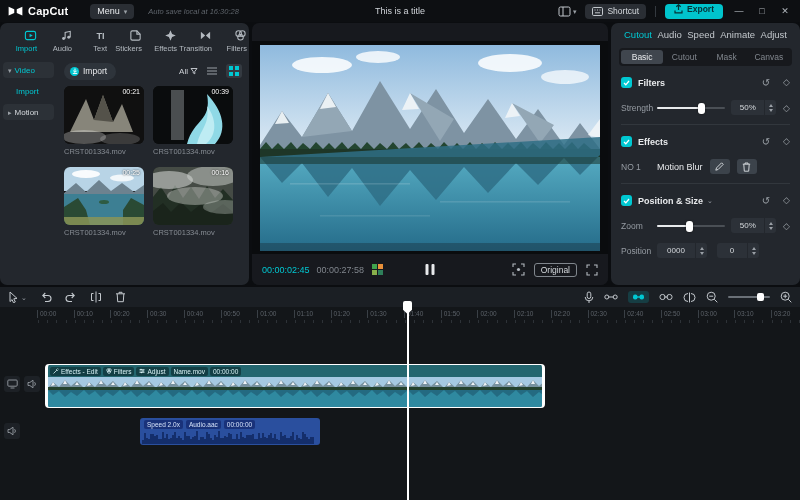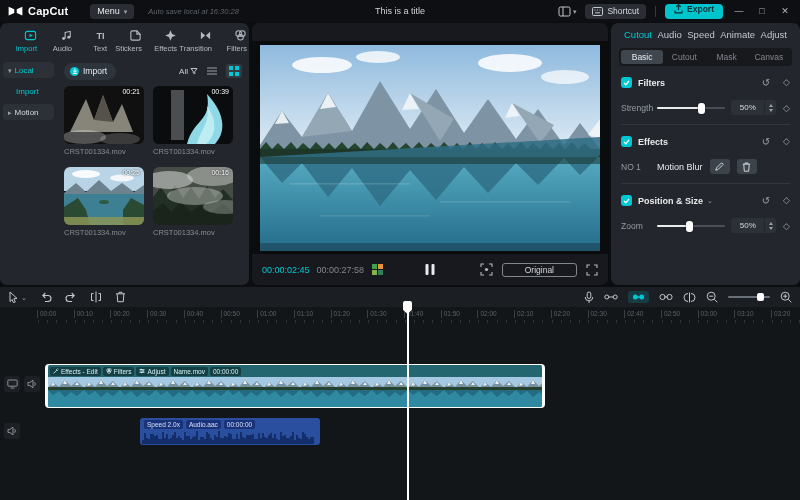--- a/index.html
+++ b/index.html
@@ -57,21 +57,21 @@
   .player-header { height:18px; display:flex; align-items:center; padding:0 10px; font-size:9.5px; color:#cfd3d8; background:#1e2127; }
   .ph-menu { margin-left:auto; color:#9aa0a6; font-size:10px; }
   .video-area { position:absolute; left:0; top:18px; right:0; bottom:31px; background:#0a0c0e; display:flex; align-items:center; justify-content:center; }
   .player-controls { position:absolute; left:0; bottom:0; right:0; height:31px; display:flex; align-items:center; padding:0 10px; background:#17191e; }
   .tc-cur { font-size:9px; color:#00c8d2; }
   .tc-total { font-size:9px; color:#80868d; margin-left:7px; }
   .color-ico { margin-left:8px; }
   .pause-btn { position:absolute; left:50%; transform:translateX(-50%); display:flex; gap:3px; }
   .pause-btn i { display:block; width:3px; height:11px; background:#e8eaec; border-radius:1px; }
   .pc-right { margin-left:auto; display:flex; align-items:center; gap:9px; color:#b4bac0; }
-  .orig-pill { border:1px solid #80868d; border-radius:3px; font-size:8.5px; padding:1px 22px; color:#d5d9dd; }
+  .orig-pill { border:1px solid #80868d; border-radius:3px; font-size:8.5px; padding:1px 6px; color:#d5d9dd; }
 
   
   .insp-tabs { height:23px; display:flex; align-items:center; justify-content:space-between; padding:0 13px; font-size:9.5px; color:#c3c8cd; }
   .itab.active { color:#00c8d2; }
   .subtabs { margin:2px 8px 4px; height:18px; background:#17191d; border-radius:4px; display:flex; padding:2px; }
   .stab { flex:1; display:flex; align-items:center; justify-content:center; font-size:8.5px; color:#80868d; border-radius:3px; }
   .stab.active { background:#40464e; color:#e8eaec; }
   .sect { padding:0 10px; }
   .sect-head { display:flex; align-items:center; height:25px; margin-top:2px; }
   .cb { width:11px; height:11px; background:#00c8d2; border-radius:3px; display:flex; align-items:center; justify-content:center; }
@@ -233,21 +233,21 @@
               <circle cx="7" cy="8.8" r="3" fill="none" stroke="currentColor" stroke-width="1.1"></circle>
             </svg>
           </span>
           <span>Filters</span>
         </div>
       </div>
     <div class="media-body">
       <div class="media-sidebar" id="media-sidebar">
           <div class="side-item boxed teal">
             <span class="caret">▾</span>
-            <span>Local</span>
+            <span>Video</span>
           </div>
           <div class="side-item plain teal">
             <span>Import</span>
           </div>
           <div class="side-item boxed">
             <span class="caret">▸</span>
             <span>Motion</span>
           </div>
         </div>
       <div class="media-content">
@@ -500,20 +500,34 @@
           <span class="sl-track"></span>
             <span class="sl-fill" id="zm-fill" style="width: 47%;"></span>
             <span class="sl-knob" id="zm-knob" style="left: calc(47% - 3.5px);"></span>
         </span>
         <span class="valbox">50%</span>
         <span class="stepper">
             <i class="up"></i>
             <i class="dn"></i>
           </span>
         <span class="kf-small">◇</span>
+      </div>
+      <div class="prow">
+        <span class="plabel">Position</span>
+        <span class="valbox" style="width:38px">0000</span>
+        <span class="stepper">
+            <i class="up"></i>
+            <i class="dn"></i>
+          </span>
+        <span style="width:10px"></span>
+        <span class="valbox" style="width:30px">0</span>
+        <span class="stepper">
+            <i class="up"></i>
+            <i class="dn"></i>
+          </span>
       </div>
     </div>
   </div>
 
   <div class="timeline">
     <div class="tl-toolbar">
       <div class="tl-left">
         <span class="tool">
           <svg width="11" height="12" viewBox="0 0 11 12">
             <path d="M2 1l7 6.4-3.2.4 1.5 3.1-1.8.9-1.4-3.2L2 10.6z" fill="none" stroke="#c3c8cd" stroke-width="1"></path>

